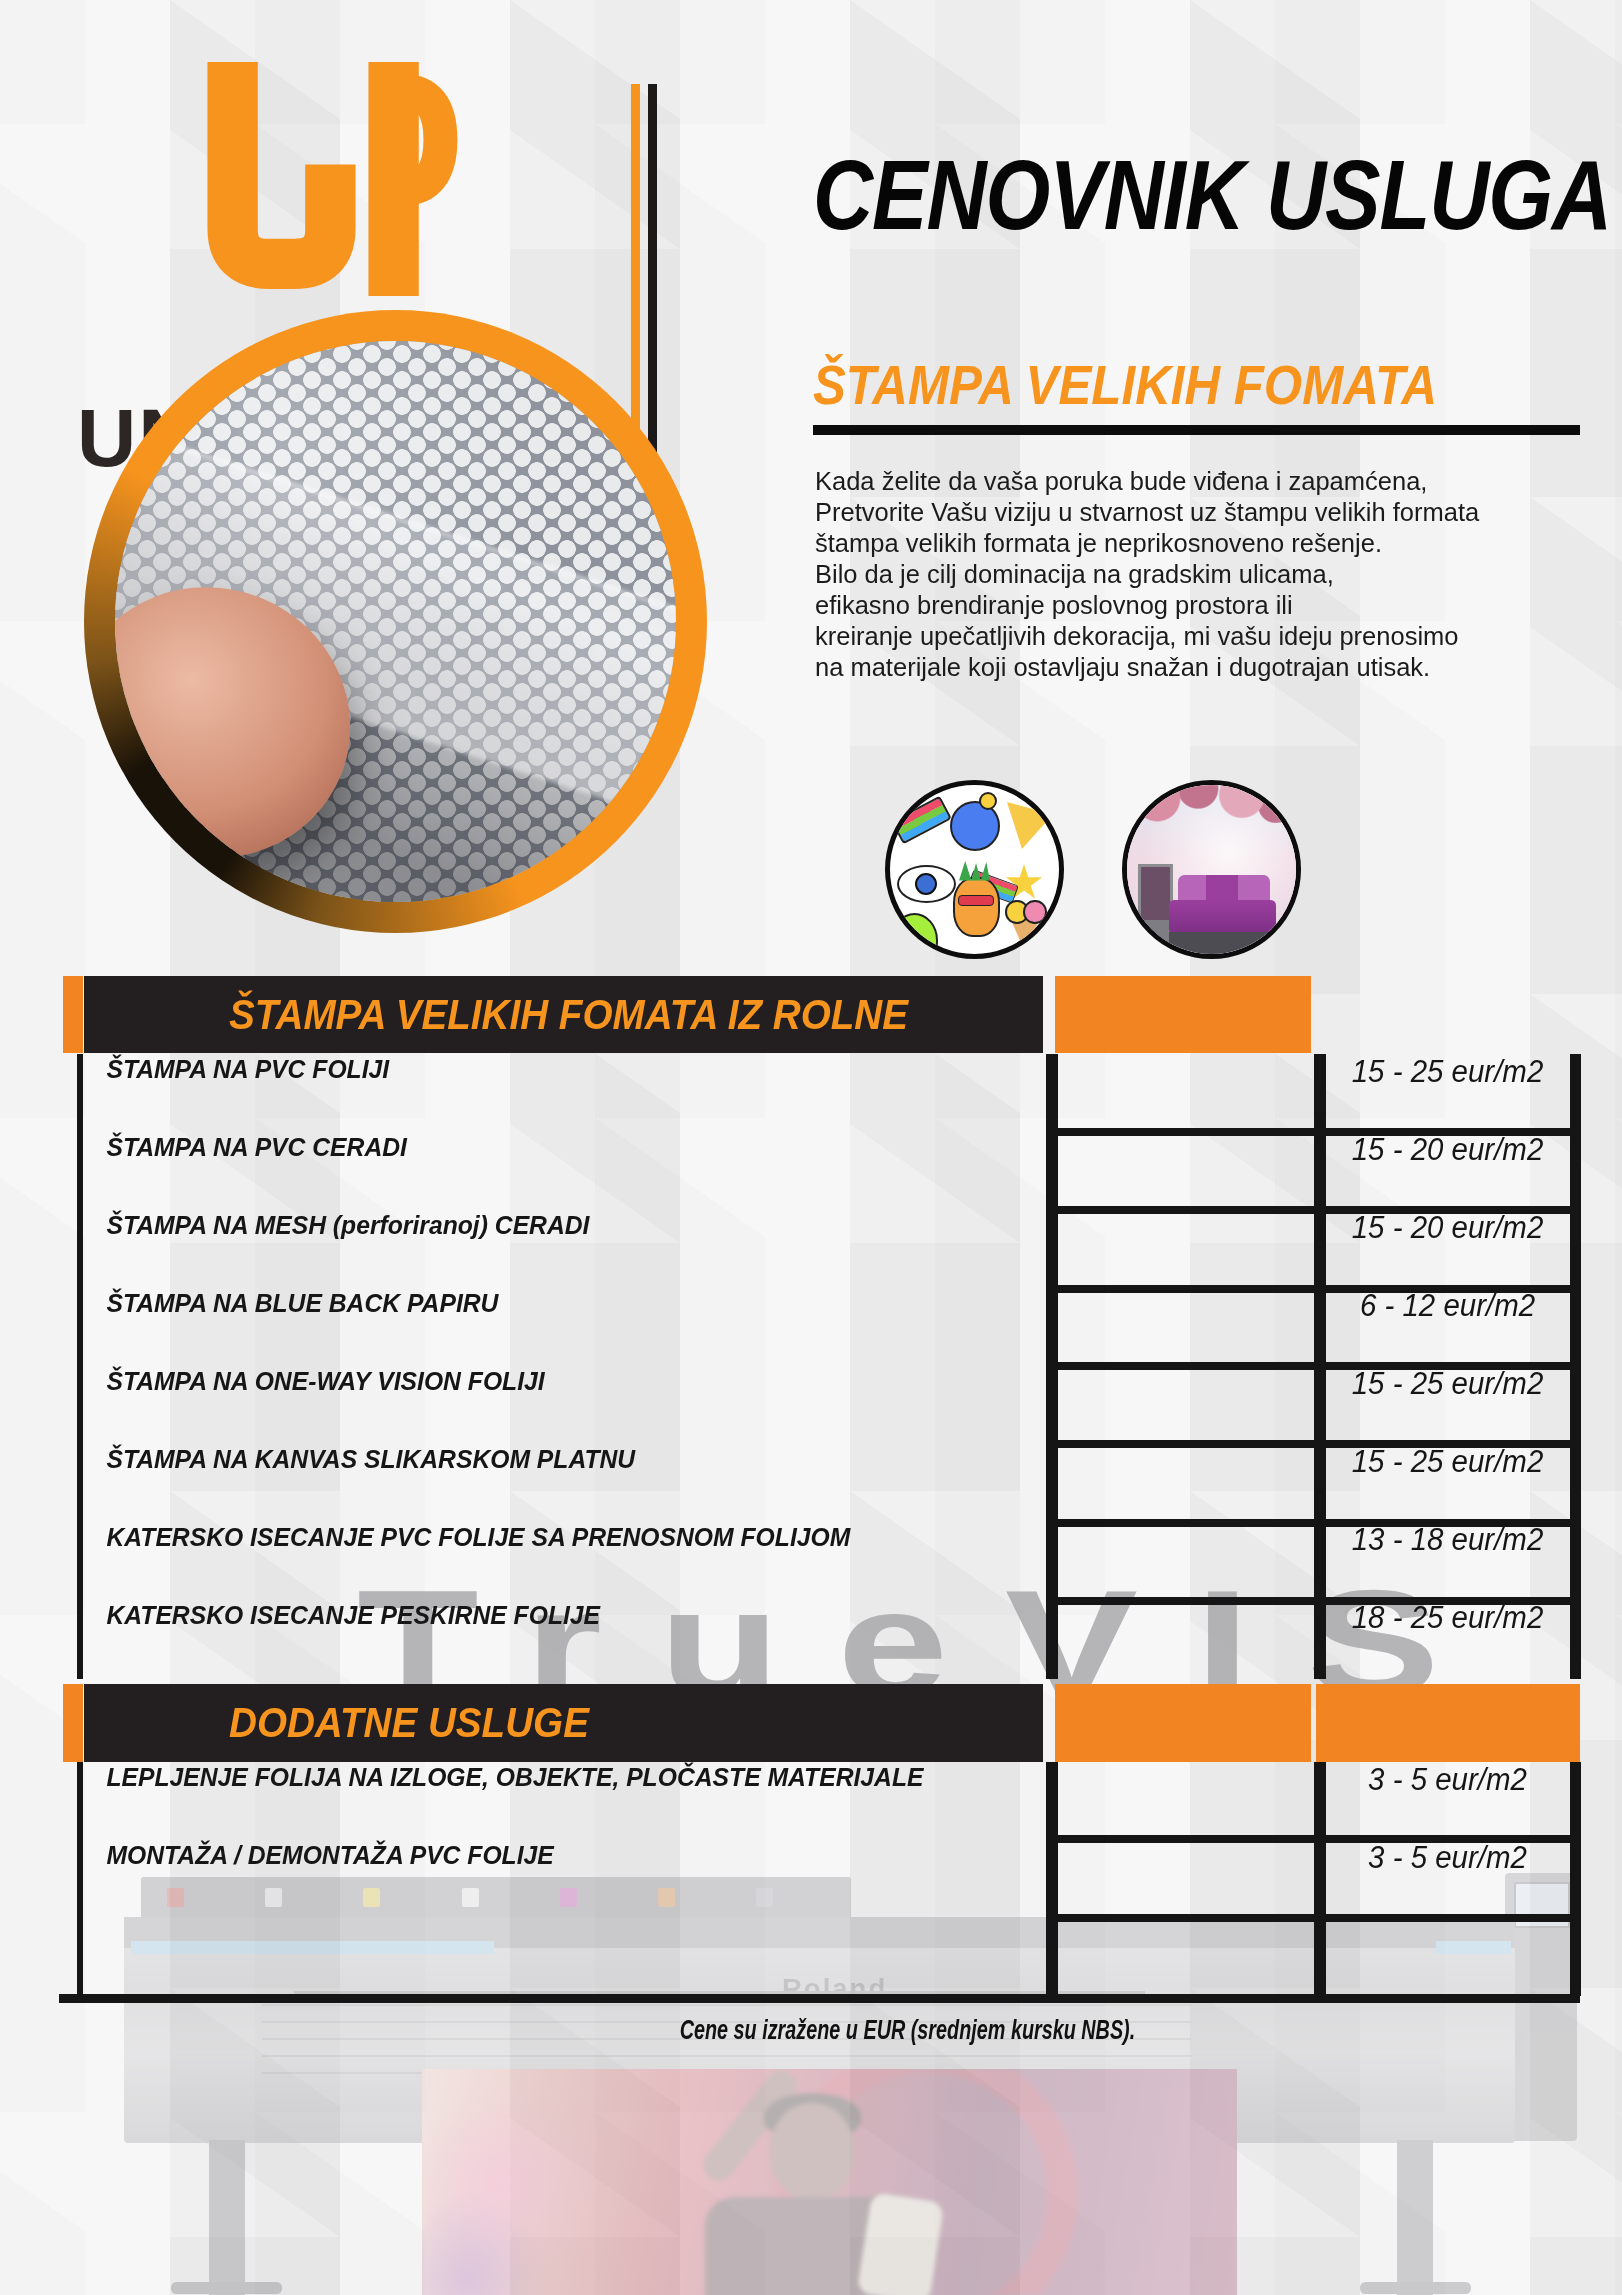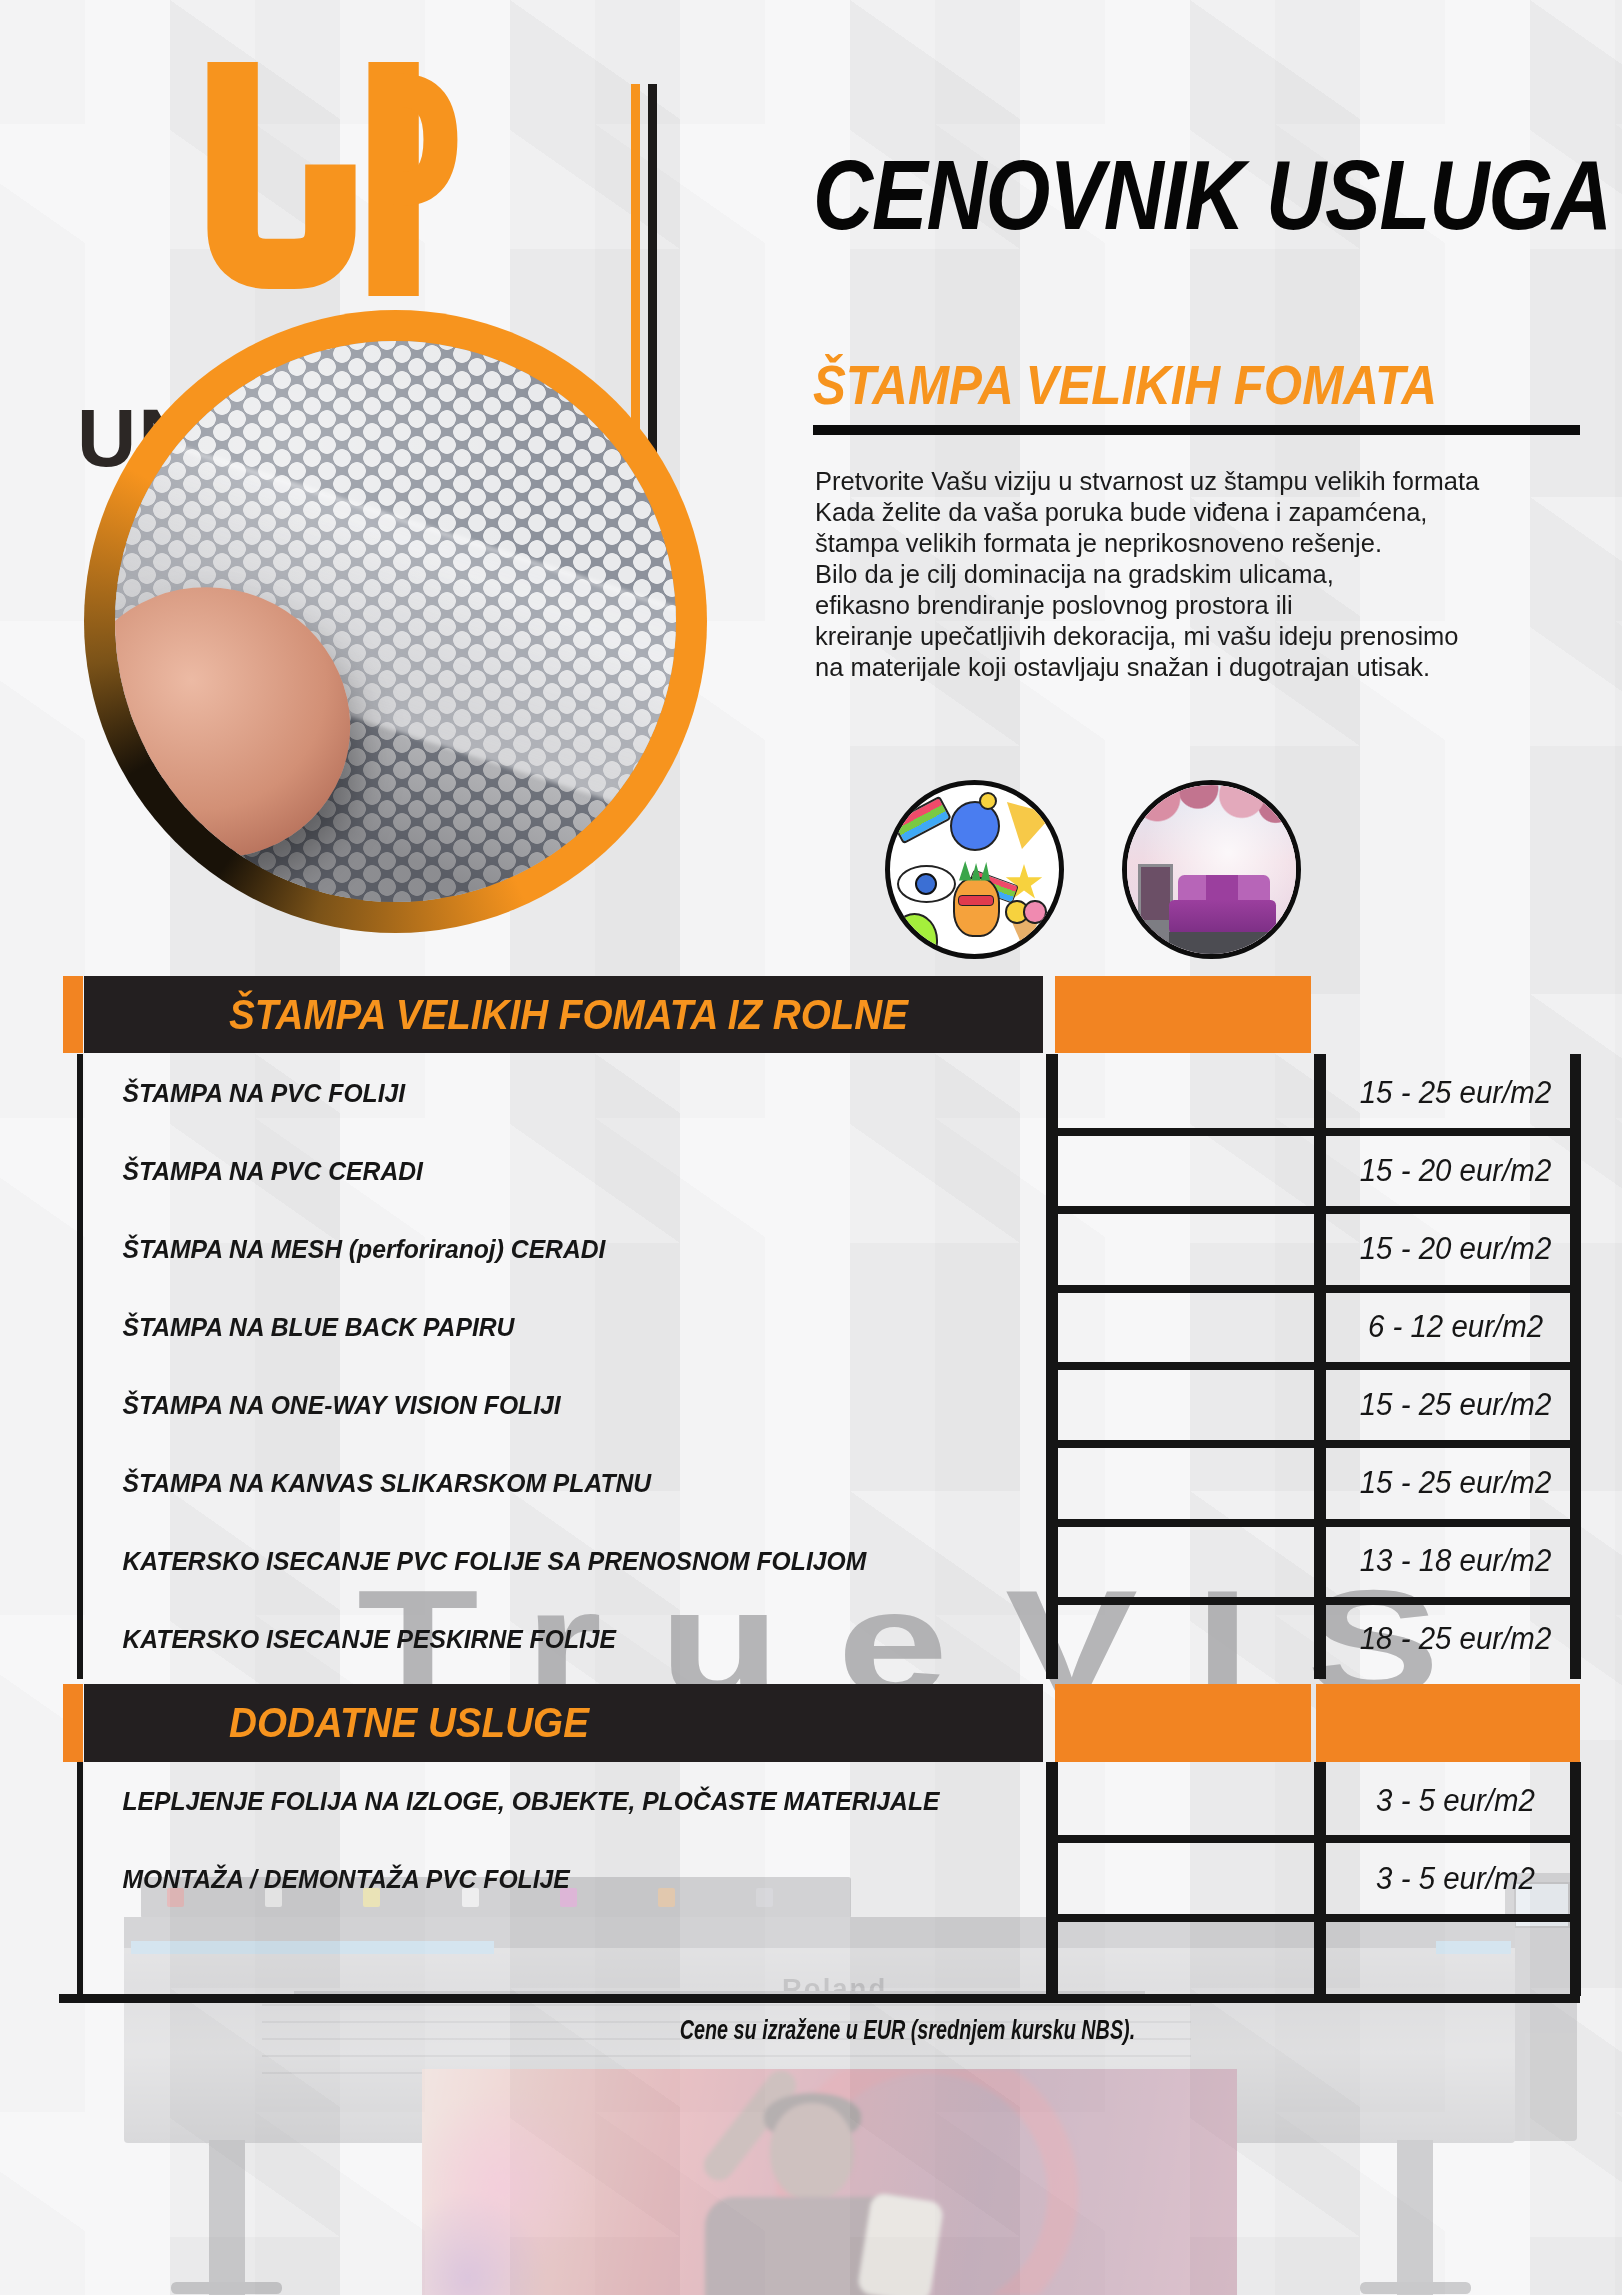--- a/index.html
+++ b/index.html
@@ -150,21 +150,21 @@
   .hstrip{position:absolute;left:63px;width:20px;height:77px;background:#F28422;}
   .hdark{position:absolute;left:84px;width:959px;height:77px;background:#231F20;display:flex;align-items:center;}
   .hdark .ttl{margin-left:145px;font-size:42px;font-weight:700;font-style:italic;color:#F7941E;
       white-space:nowrap;transform:scaleX(.92);transform-origin:left center;}
   .hmid{position:absolute;left:1055px;width:256px;height:77px;background:#F28422;}
   .hright{position:absolute;left:1316px;width:264px;height:77px;background:#F28422;
       display:flex;align-items:center;justify-content:center;}
   .hright .cena{font-size:29.4px;font-weight:700;font-style:italic;color:#fff;}
 
   .rows{position:absolute;left:77px;width:1504px;z-index:3;}
-  .trow{height:78px;display:flex;align-items:center;margin-left:16px;}
+  .trow{height:78px;display:flex;}
   .svc{width:969px;padding-left:31px;box-sizing:border-box;font-size:26px;font-weight:700;
       font-style:italic;color:#161616;white-space:nowrap;transform:scaleX(.95);transform-origin:left center;}
   .midcell{width:268px;height:100%;}
   .prc{flex:1;text-align:center;font-size:31px;font-style:italic;color:#161616;
       transform:scaleX(.95);transform-origin:center center;white-space:nowrap;}
 
   .vline,.hline{position:absolute;background:#151515;z-index:3;}
 
   .footer-note{position:absolute;left:622px;top:2014px;width:412px;text-align:center;
       font-size:27.5px;font-style:italic;font-weight:700;color:#111;white-space:nowrap;
@@ -230,22 +230,22 @@
       <div class="mesh-dots"></div>
       <div class="mesh-shade"></div>
       <div class="mesh-film"></div>
       <div class="mesh-finger"></div>
     </div>
   </div>
 
   <div class="hero-heading">ŠTAMPA VELIKIH FOMATA</div>
   <div class="hero-rule"></div>
   <div class="hero-par">
+    <div>Kada želite da vaša poruka bude viđena i zapamćena,</div>
     <div>Pretvorite Vašu viziju u stvarnost uz štampu velikih formata</div>
-    <div>Kada želite da vaša poruka bude viđena i zapamćena,</div>
     <div>štampa velikih formata je neprikosnoveno rešenje.</div>
     <div>Bilo da je cilj dominacija na gradskim ulicama,</div>
     <div>efikasno brendiranje poslovnog prostora ili</div>
     <div>kreiranje upečatljivih dekoracija, mi vašu ideju prenosimo</div>
     <div>na materijale koji ostavljaju snažan i dugotrajan utisak.</div>
   </div>
 
   <div class="pcircle pc1">
     <div class="shape st-rainbow"></div>
     <div class="shape st-bomb"></div>

